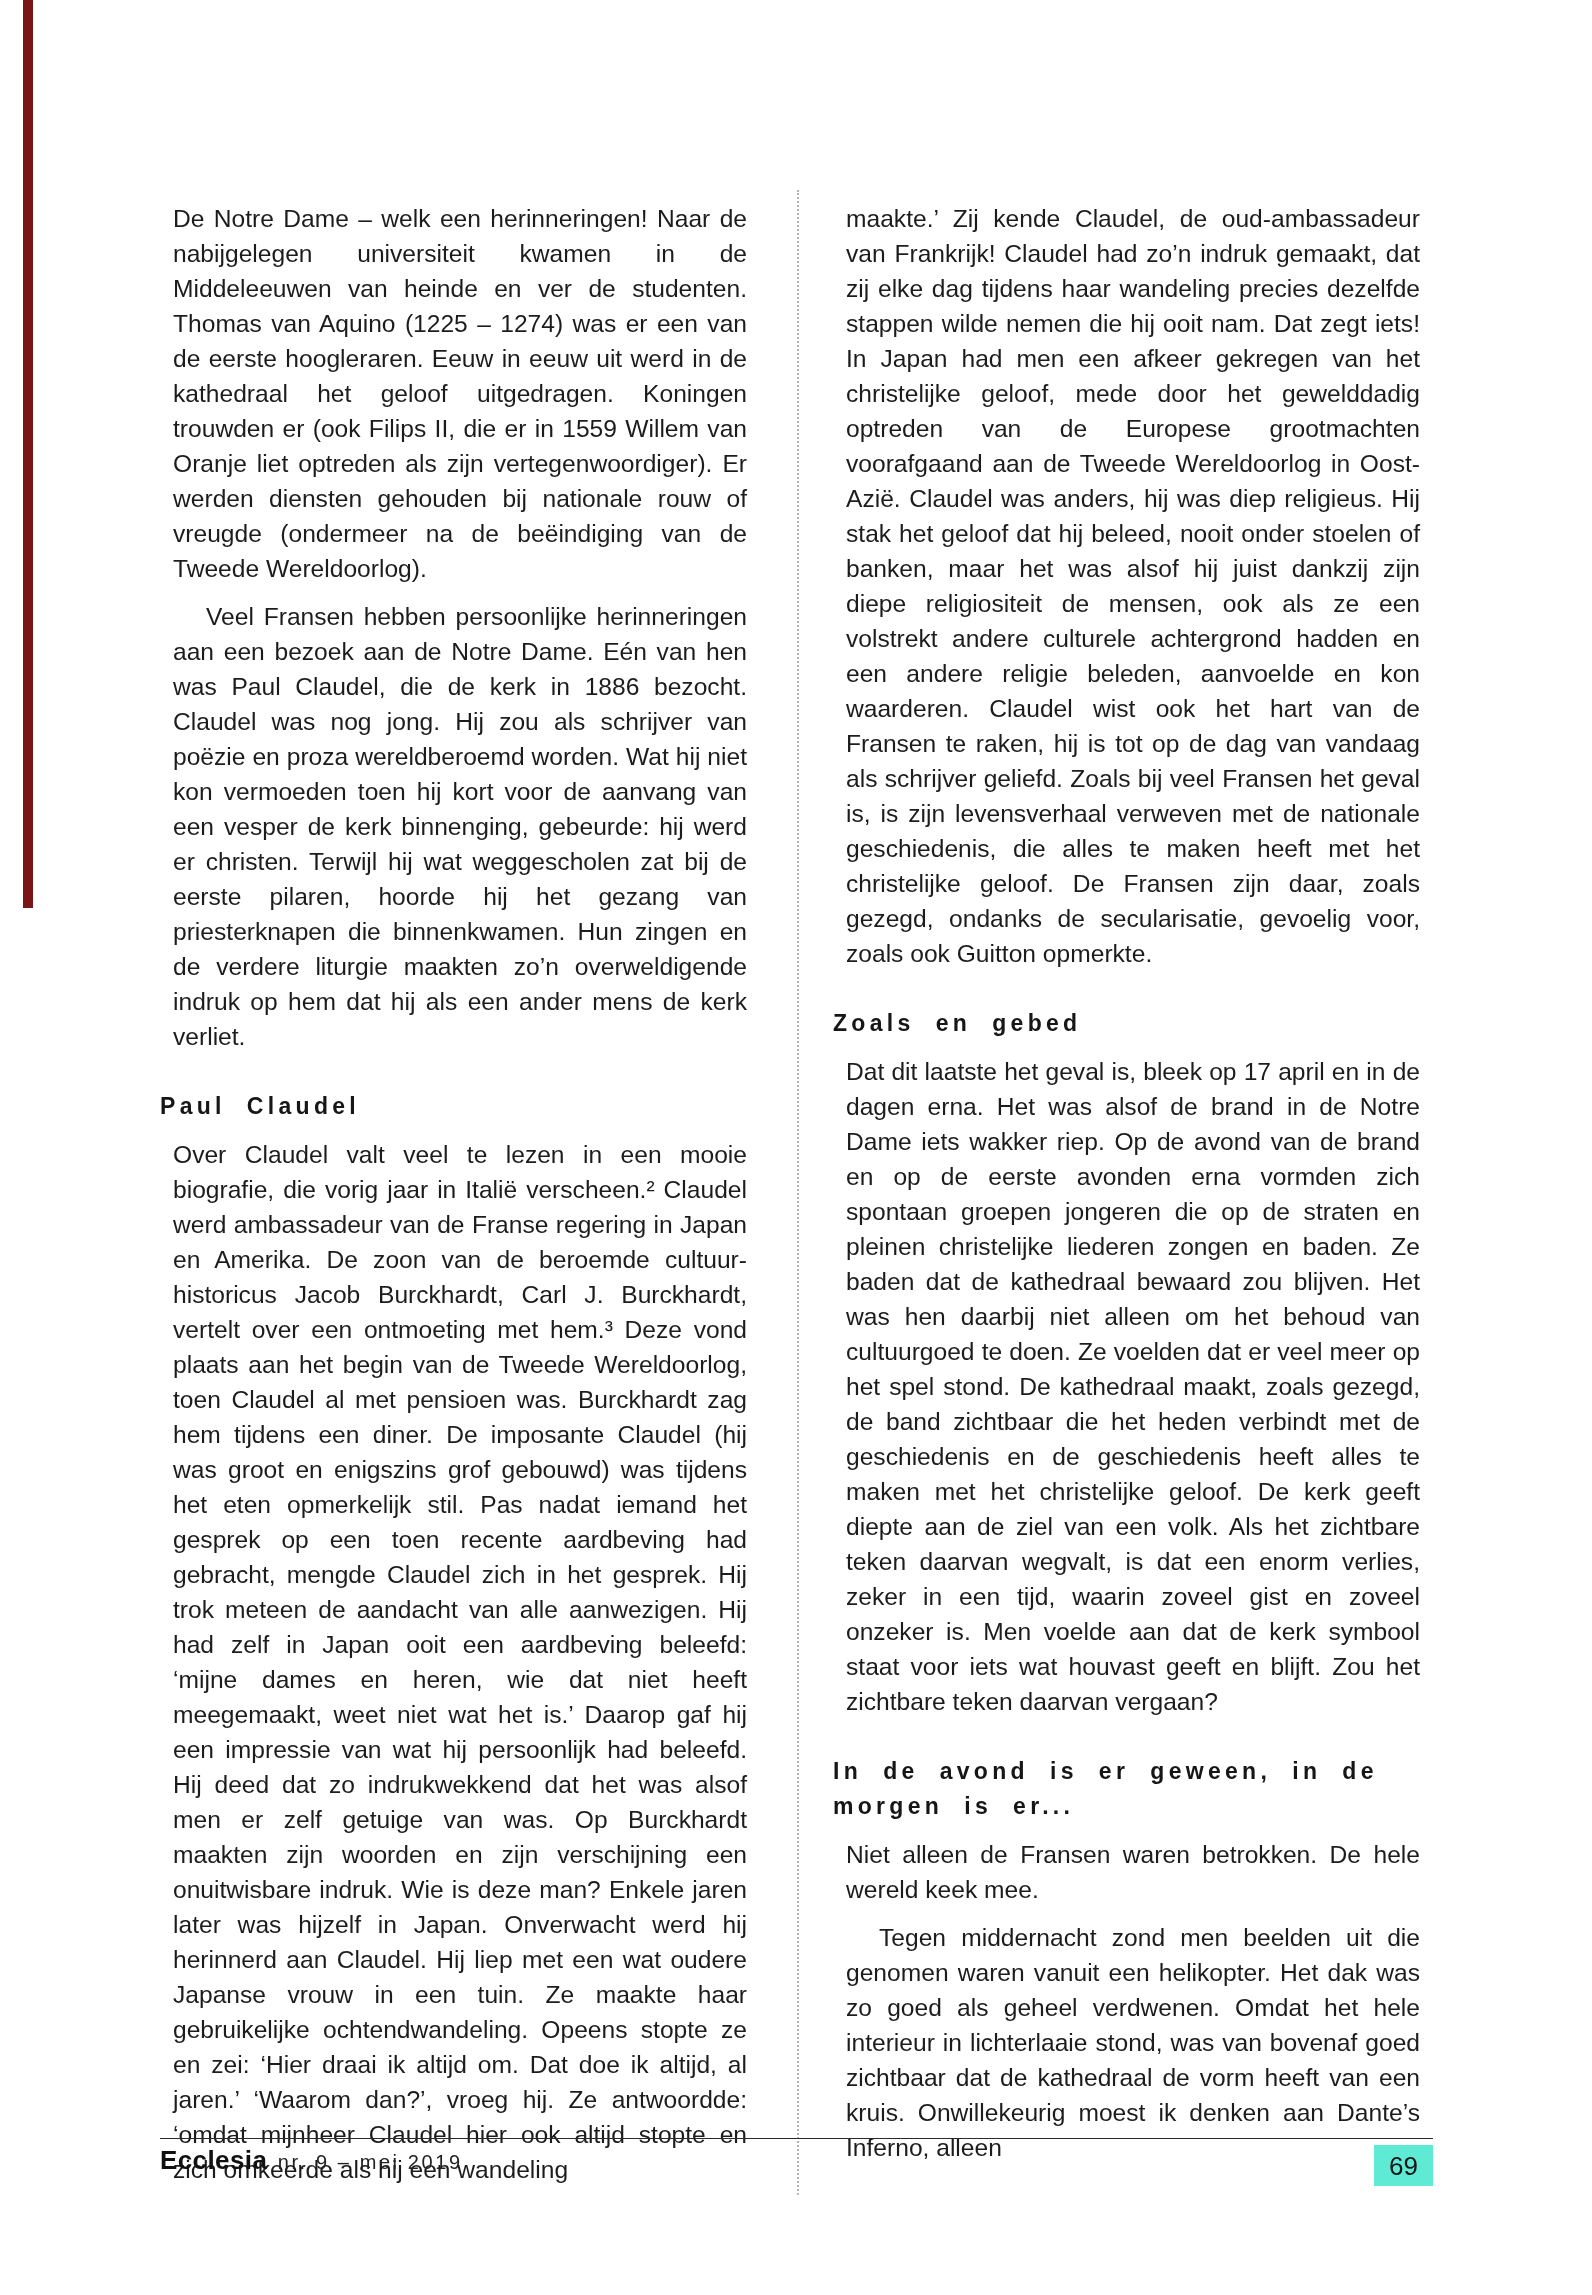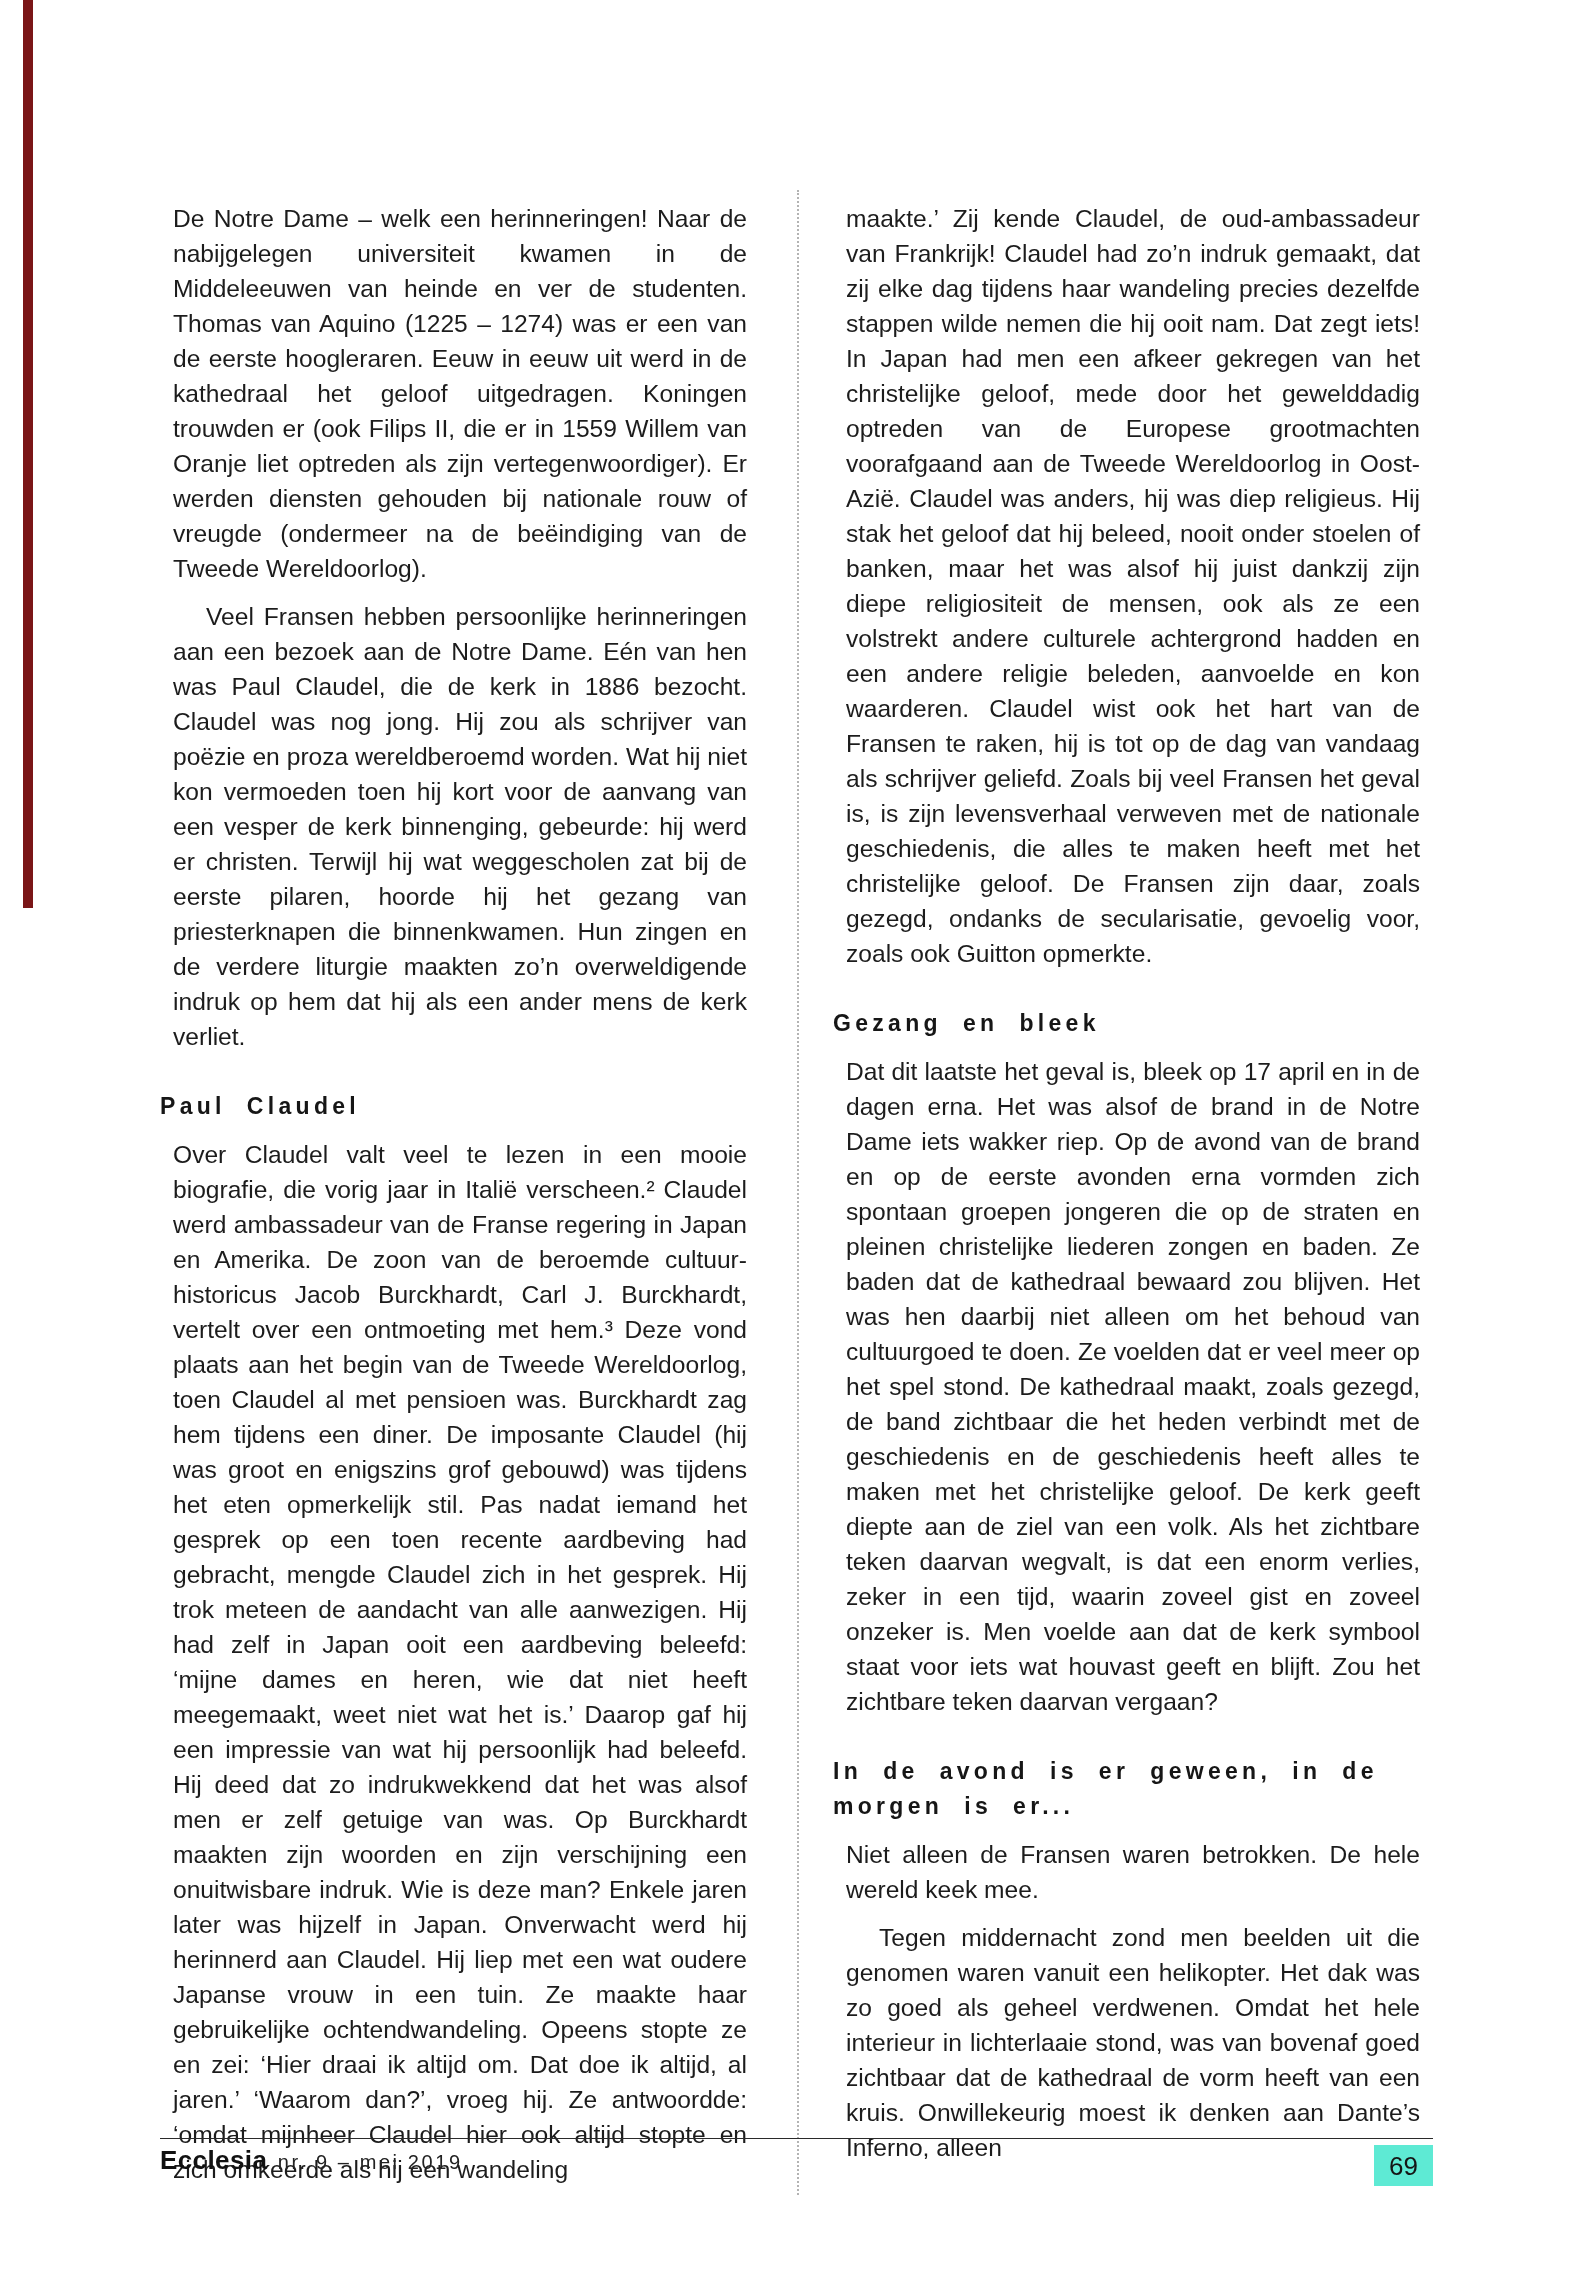--- a/index.html
+++ b/index.html
@@ -85,21 +85,21 @@
       <p class="body-text">De Notre Dame – welk een herinneringen! Naar de nabijgelegen universiteit kwamen in de Middeleeuwen van heinde en ver de studenten. Thomas van Aquino (1225 – 1274) was er een van de eerste hoogleraren. Eeuw in eeuw uit werd in de kathedraal het geloof uitgedragen. Koningen trouwden er (ook Filips II, die er in 1559 Willem van Oranje liet optreden als zijn vertegenwoordiger). Er werden diensten gehouden bij nationale rouw of vreugde (ondermeer na de beëindiging van de Tweede Wereldoorlog).</p>
       <p class="body-text indent">Veel Fransen hebben persoonlijke herinneringen aan een bezoek aan de Notre Dame. Eén van hen was Paul Claudel, die de kerk in 1886 bezocht. Claudel was nog jong. Hij zou als schrijver van poëzie en proza wereldberoemd worden. Wat hij niet kon vermoeden toen hij kort voor de aanvang van een vesper de kerk binnenging, gebeurde: hij werd er christen. Terwijl hij wat weggescholen zat bij de eerste pilaren, hoorde hij het gezang van priesterknapen die binnenkwamen. Hun zingen en de verdere liturgie maakten zo’n overweldigende indruk op hem dat hij als een ander mens de kerk verliet.</p>
       <h2 class="section-heading">Paul Claudel</h2>
       <p class="body-text">Over Claudel valt veel te lezen in een mooie biografie, die vorig jaar in Italië verscheen.² Claudel werd ambassadeur van de Franse regering in Japan en Amerika. De zoon van de beroemde cultuur-historicus Jacob Burckhardt, Carl J. Burckhardt, vertelt over een ontmoeting met hem.³ Deze vond plaats aan het begin van de Tweede Wereldoorlog, toen Claudel al met pensioen was. Burckhardt zag hem tijdens een diner. De imposante Claudel (hij was groot en enigszins grof gebouwd) was tijdens het eten opmerkelijk stil. Pas nadat iemand het gesprek op een toen recente aardbeving had gebracht, mengde Claudel zich in het gesprek. Hij trok meteen de aandacht van alle aanwezigen. Hij had zelf in Japan ooit een aardbeving beleefd: ‘mijne dames en heren, wie dat niet heeft meegemaakt, weet niet wat het is.’ Daarop gaf hij een impressie van wat hij persoonlijk had beleefd. Hij deed dat zo indrukwekkend dat het was alsof men er zelf getuige van was. Op Burckhardt maakten zijn woorden en zijn verschijning een onuitwisbare indruk. Wie is deze man? Enkele jaren later was hijzelf in Japan. Onverwacht werd hij herinnerd aan Claudel. Hij liep met een wat oudere Japanse vrouw in een tuin. Ze maakte haar gebruikelijke ochtendwandeling. Opeens stopte ze en zei: ‘Hier draai ik altijd om. Dat doe ik altijd, al jaren.’ ‘Waarom dan?’, vroeg hij. Ze antwoordde: ‘omdat mijnheer Claudel hier ook altijd stopte en zich omkeerde als hij een wandeling</p>
     </div>
 
     <div class="col-divider"></div>
 
     <div class="col">
       <p class="body-text">maakte.’ Zij kende Claudel, de oud-ambassadeur van Frankrijk! Claudel had zo’n indruk gemaakt, dat zij elke dag tijdens haar wandeling precies dezelfde stappen wilde nemen die hij ooit nam. Dat zegt iets! In Japan had men een afkeer gekregen van het christelijke geloof, mede door het gewelddadig optreden van de Europese grootmachten voorafgaand aan de Tweede Wereldoorlog in Oost-Azië. Claudel was anders, hij was diep religieus. Hij stak het geloof dat hij beleed, nooit onder stoelen of banken, maar het was alsof hij juist dankzij zijn diepe religiositeit de mensen, ook als ze een volstrekt andere culturele achtergrond hadden en een andere religie beleden, aanvoelde en kon waarderen. Claudel wist ook het hart van de Fransen te raken, hij is tot op de dag van vandaag als schrijver geliefd. Zoals bij veel Fransen het geval is, is zijn levensverhaal verweven met de nationale geschiedenis, die alles te maken heeft met het christelijke geloof. De Fransen zijn daar, zoals gezegd, ondanks de secularisatie, gevoelig voor, zoals ook Guitton opmerkte.</p>
-      <h2 class="section-heading">Gezang en bleek</h2>
+      <h2 class="section-heading">Zoals en gebed</h2>
       <p class="body-text">Dat dit laatste het geval is, bleek op 17 april en in de dagen erna. Het was alsof de brand in de Notre Dame iets wakker riep. Op de avond van de brand en op de eerste avonden erna vormden zich spontaan groepen jongeren die op de straten en pleinen christelijke liederen zongen en baden. Ze baden dat de kathedraal bewaard zou blijven. Het was hen daarbij niet alleen om het behoud van cultuurgoed te doen. Ze voelden dat er veel meer op het spel stond. De kathedraal maakt, zoals gezegd, de band zichtbaar die het heden verbindt met de geschiedenis en de geschiedenis heeft alles te maken met het christelijke geloof. De kerk geeft diepte aan de ziel van een volk. Als het zichtbare teken daarvan wegvalt, is dat een enorm verlies, zeker in een tijd, waarin zoveel gist en zoveel onzeker is. Men voelde aan dat de kerk symbool staat voor iets wat houvast geeft en blijft. Zou het zichtbare teken daarvan vergaan?</p>
       <h2 class="section-heading">In de avond is er geween, in de morgen is er...</h2>
       <p class="body-text">Niet alleen de Fransen waren betrokken. De hele wereld keek mee.</p>
       <p class="body-text indent">Tegen middernacht zond men beelden uit die genomen waren vanuit een helikopter. Het dak was zo goed als geheel verdwenen. Omdat het hele interieur in lichterlaaie stond, was van bovenaf goed zichtbaar dat de kathedraal de vorm heeft van een kruis. Onwillekeurig moest ik denken aan Dante’s Inferno, alleen</p>
     </div>
 
   </div>
 
   <div class="footer">
     <div class="footer-left">

